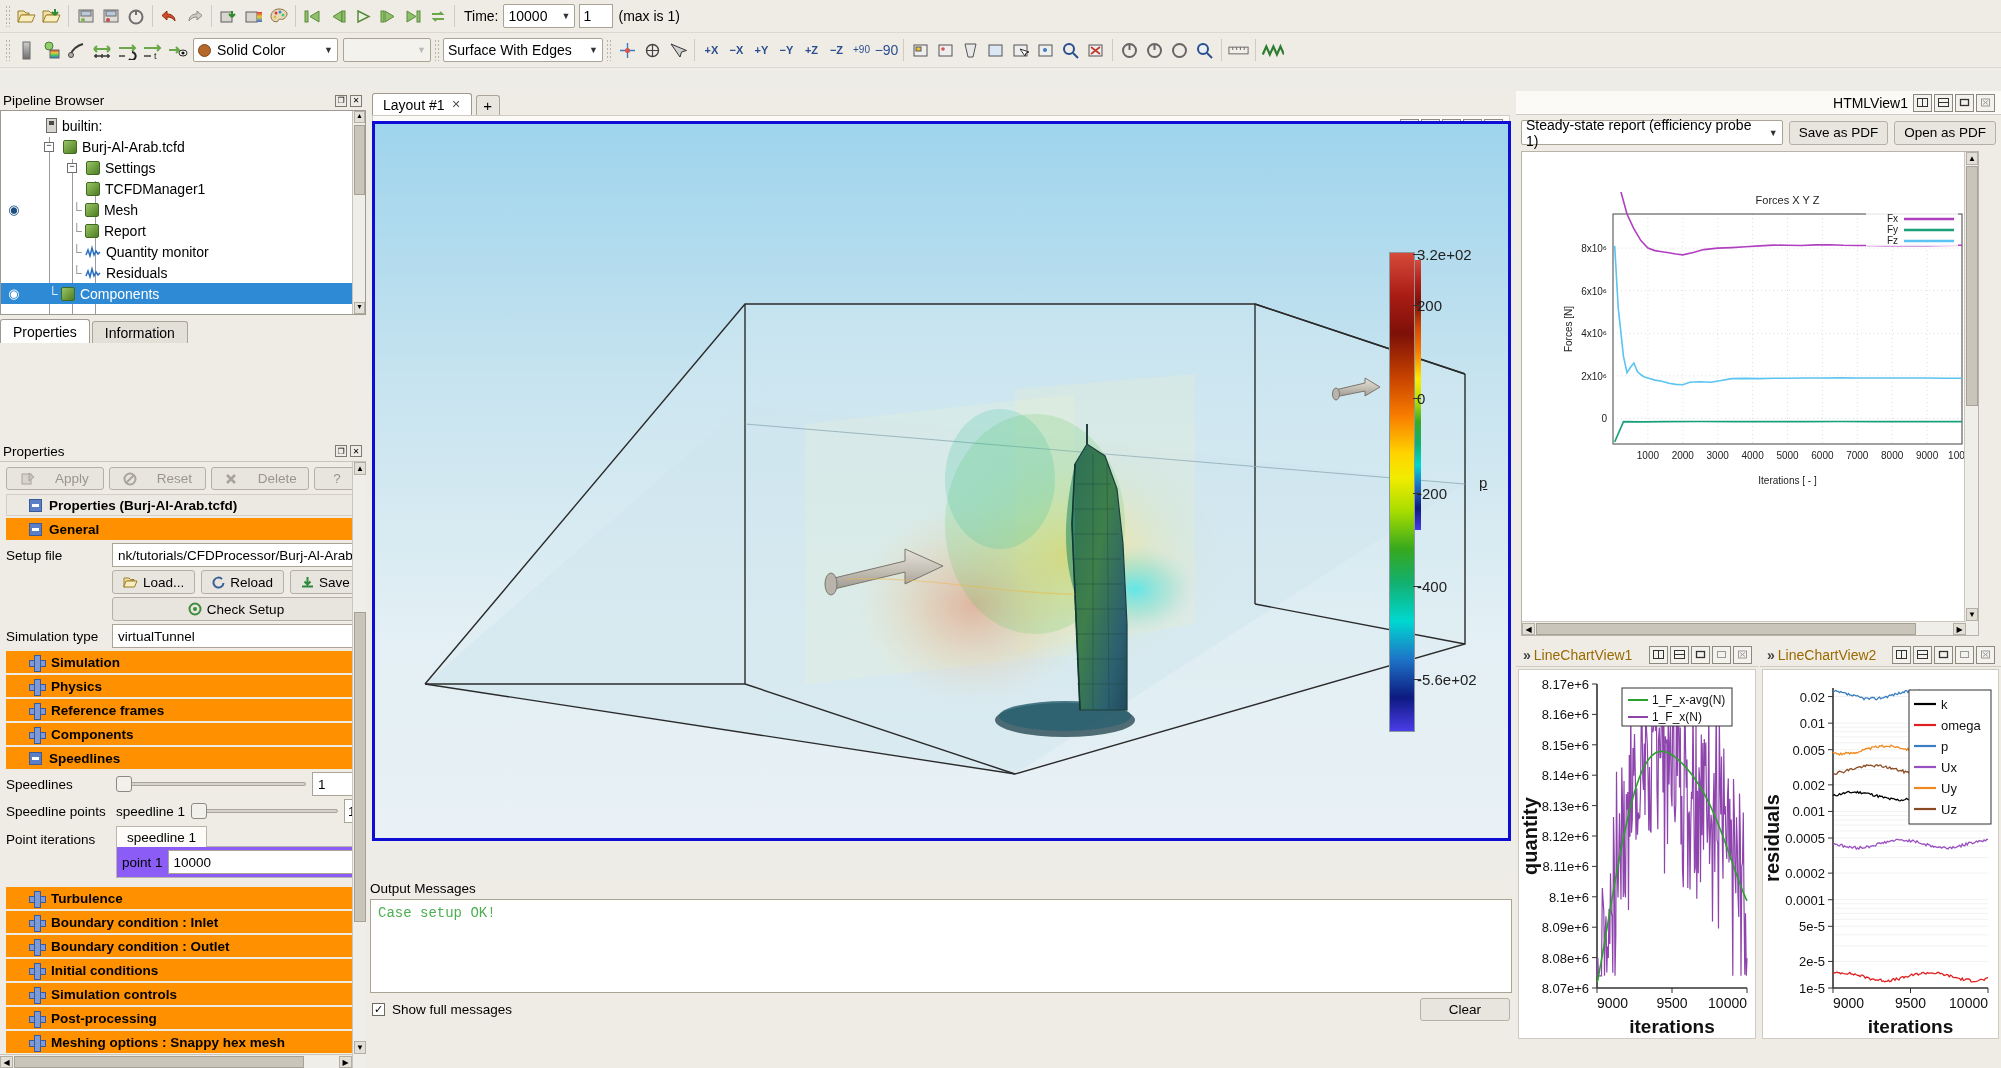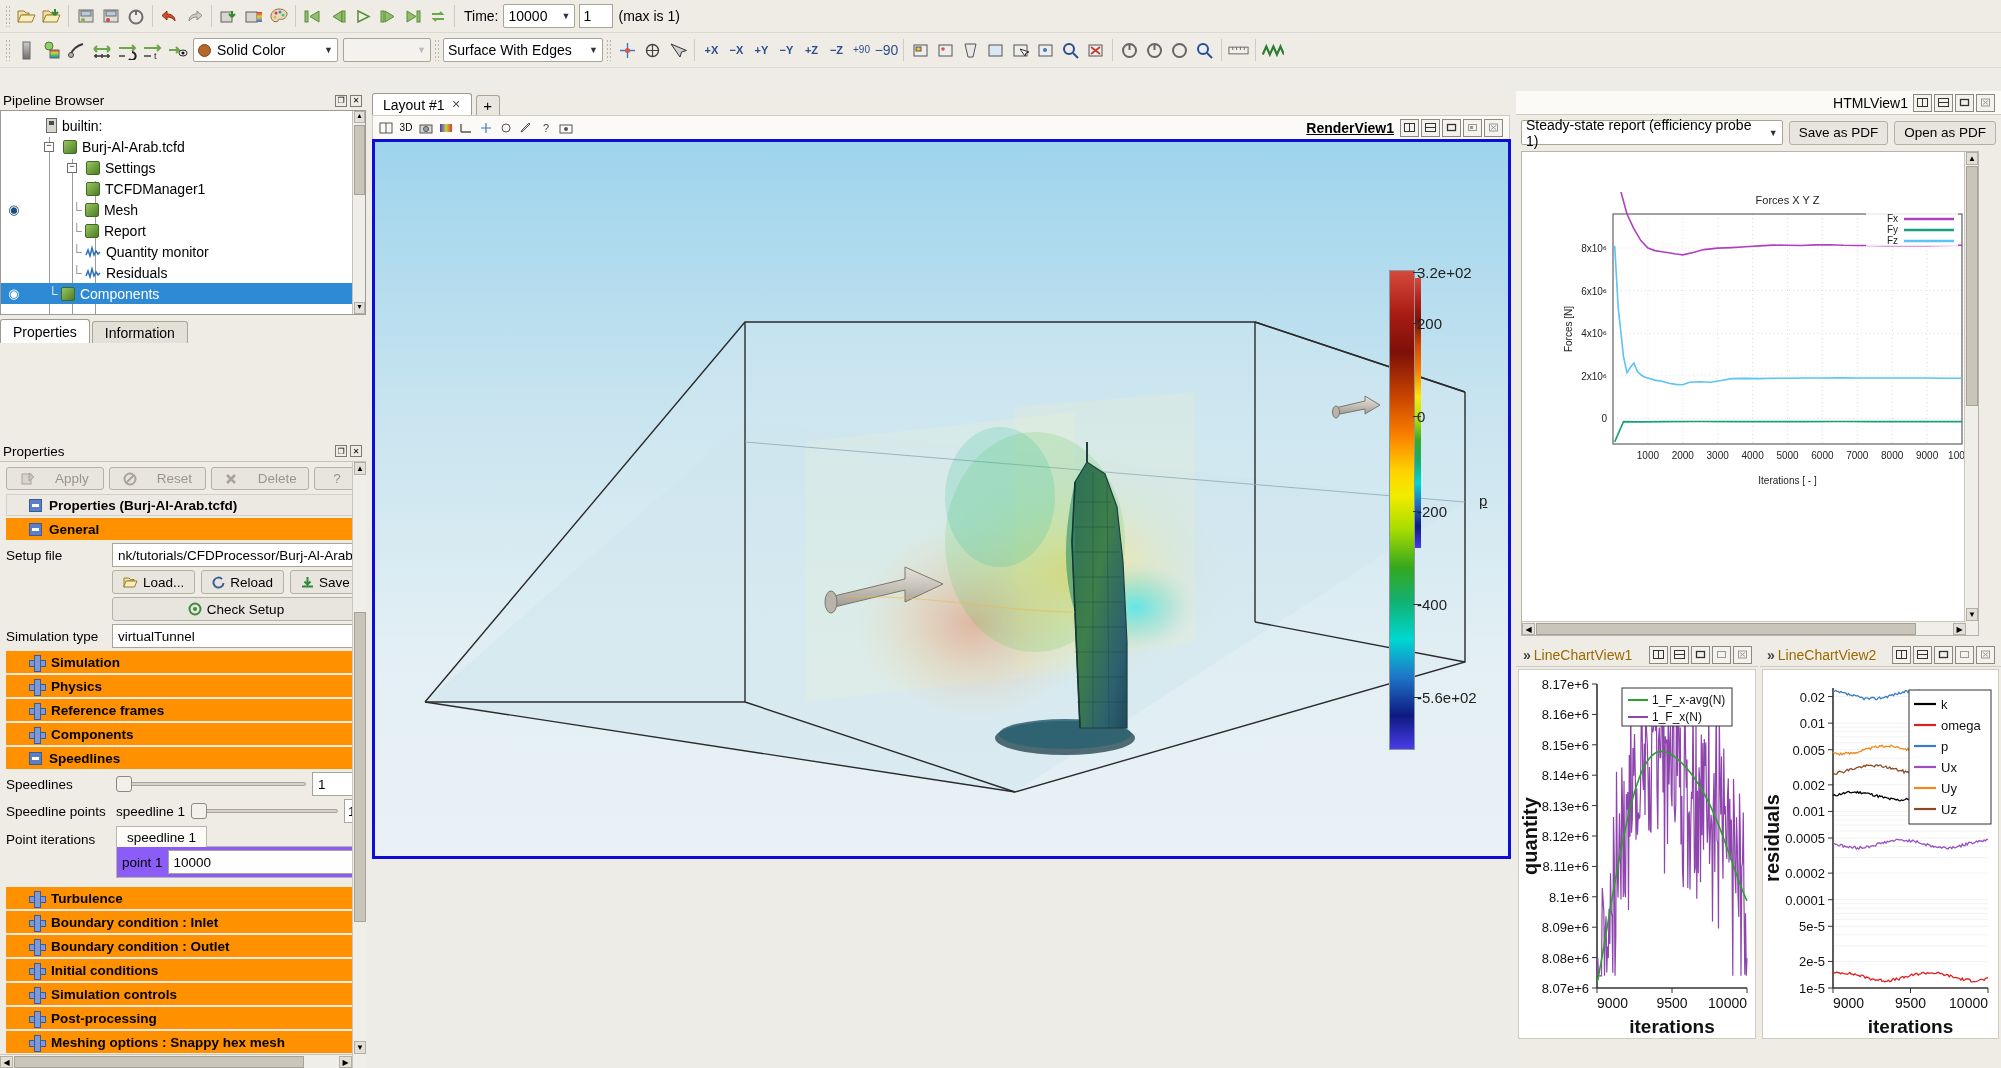--- a/index.html
+++ b/index.html
@@ -963,21 +963,21 @@
           </span>
           <span class="winbtn">
             <svg width="11" height="9" viewBox="0 0 11 9">
                 <rect x="1.5" y="1" width="8" height="7" fill="none" stroke="#999"></rect>
                 <path d="M3 2.5l5 4M8 2.5l-5 4" stroke="#999"></path>
               </svg>
           </span>
         </span>
       </div>
 
-      <div class="renderview" style="position:absolute;left:6px;top:48px;width:1139px;height:720px">
+      <div class="renderview" style="position:absolute;left:6px;top:30px;width:1139px;height:720px">
         <svg width="1133" height="714" viewBox="0 0 1133 714" style="position:absolute;left:0;top:0">
           <defs>
             <linearGradient id="skybg" x1="0" y1="0" x2="0" y2="1">
               <stop offset="0" stop-color="#9ed4ed"></stop>
                 <stop offset=".35" stop-color="#c6e3ef"></stop>
               <stop offset=".7" stop-color="#e2eff4"></stop>
                 <stop offset="1" stop-color="#e9f1f5"></stop>
             </linearGradient>
             <linearGradient id="tunnelSide" x1="0" y1="0" x2="0" y2="1">
               <stop offset="0" stop-color="#dfeef3" stop-opacity=".55"></stop>
@@ -1106,20 +1106,31 @@
           <div style="position:absolute;left:96px;top:232px;font-size:15px;color:#222;text-decoration:underline">p</div>
           <div style="position:absolute;left:30px;top:12px;width:8px;height:1px;background:#333"></div>
           <div style="position:absolute;left:30px;top:63px;width:8px;height:1px;background:#333"></div>
           <div style="position:absolute;left:30px;top:156px;width:8px;height:1px;background:#333"></div>
           <div style="position:absolute;left:30px;top:251px;width:8px;height:1px;background:#333"></div>
           <div style="position:absolute;left:30px;top:344px;width:8px;height:1px;background:#333"></div>
           <div style="position:absolute;left:30px;top:437px;width:8px;height:1px;background:#333"></div>
         </div>
       </div>
 
+      <div class="outpanel" style="height:190px">
+        <div class="outtitle">Output Messages</div>
+        <div class="outbox" style="height:94px">
+          <span>Case setup OK!</span>
+        </div>
+        <div class="outfoot">
+          <span class="chk">✓</span>
+          <span>Show full messages</span>
+          <span class="clearbtn">Clear</span>
+        </div>
+      </div>
     </div>
 
     <div class="rightdock">
 
       <div class="rhdr">
         <span class="rtitle">HTMLView1</span>
         <span class="winbtns">
           <span class="winbtn">
             <svg width="11" height="9" viewBox="0 0 11 9">
                 <rect x=".5" y=".5" width="10" height="8" fill="none" stroke="#333"></rect>

